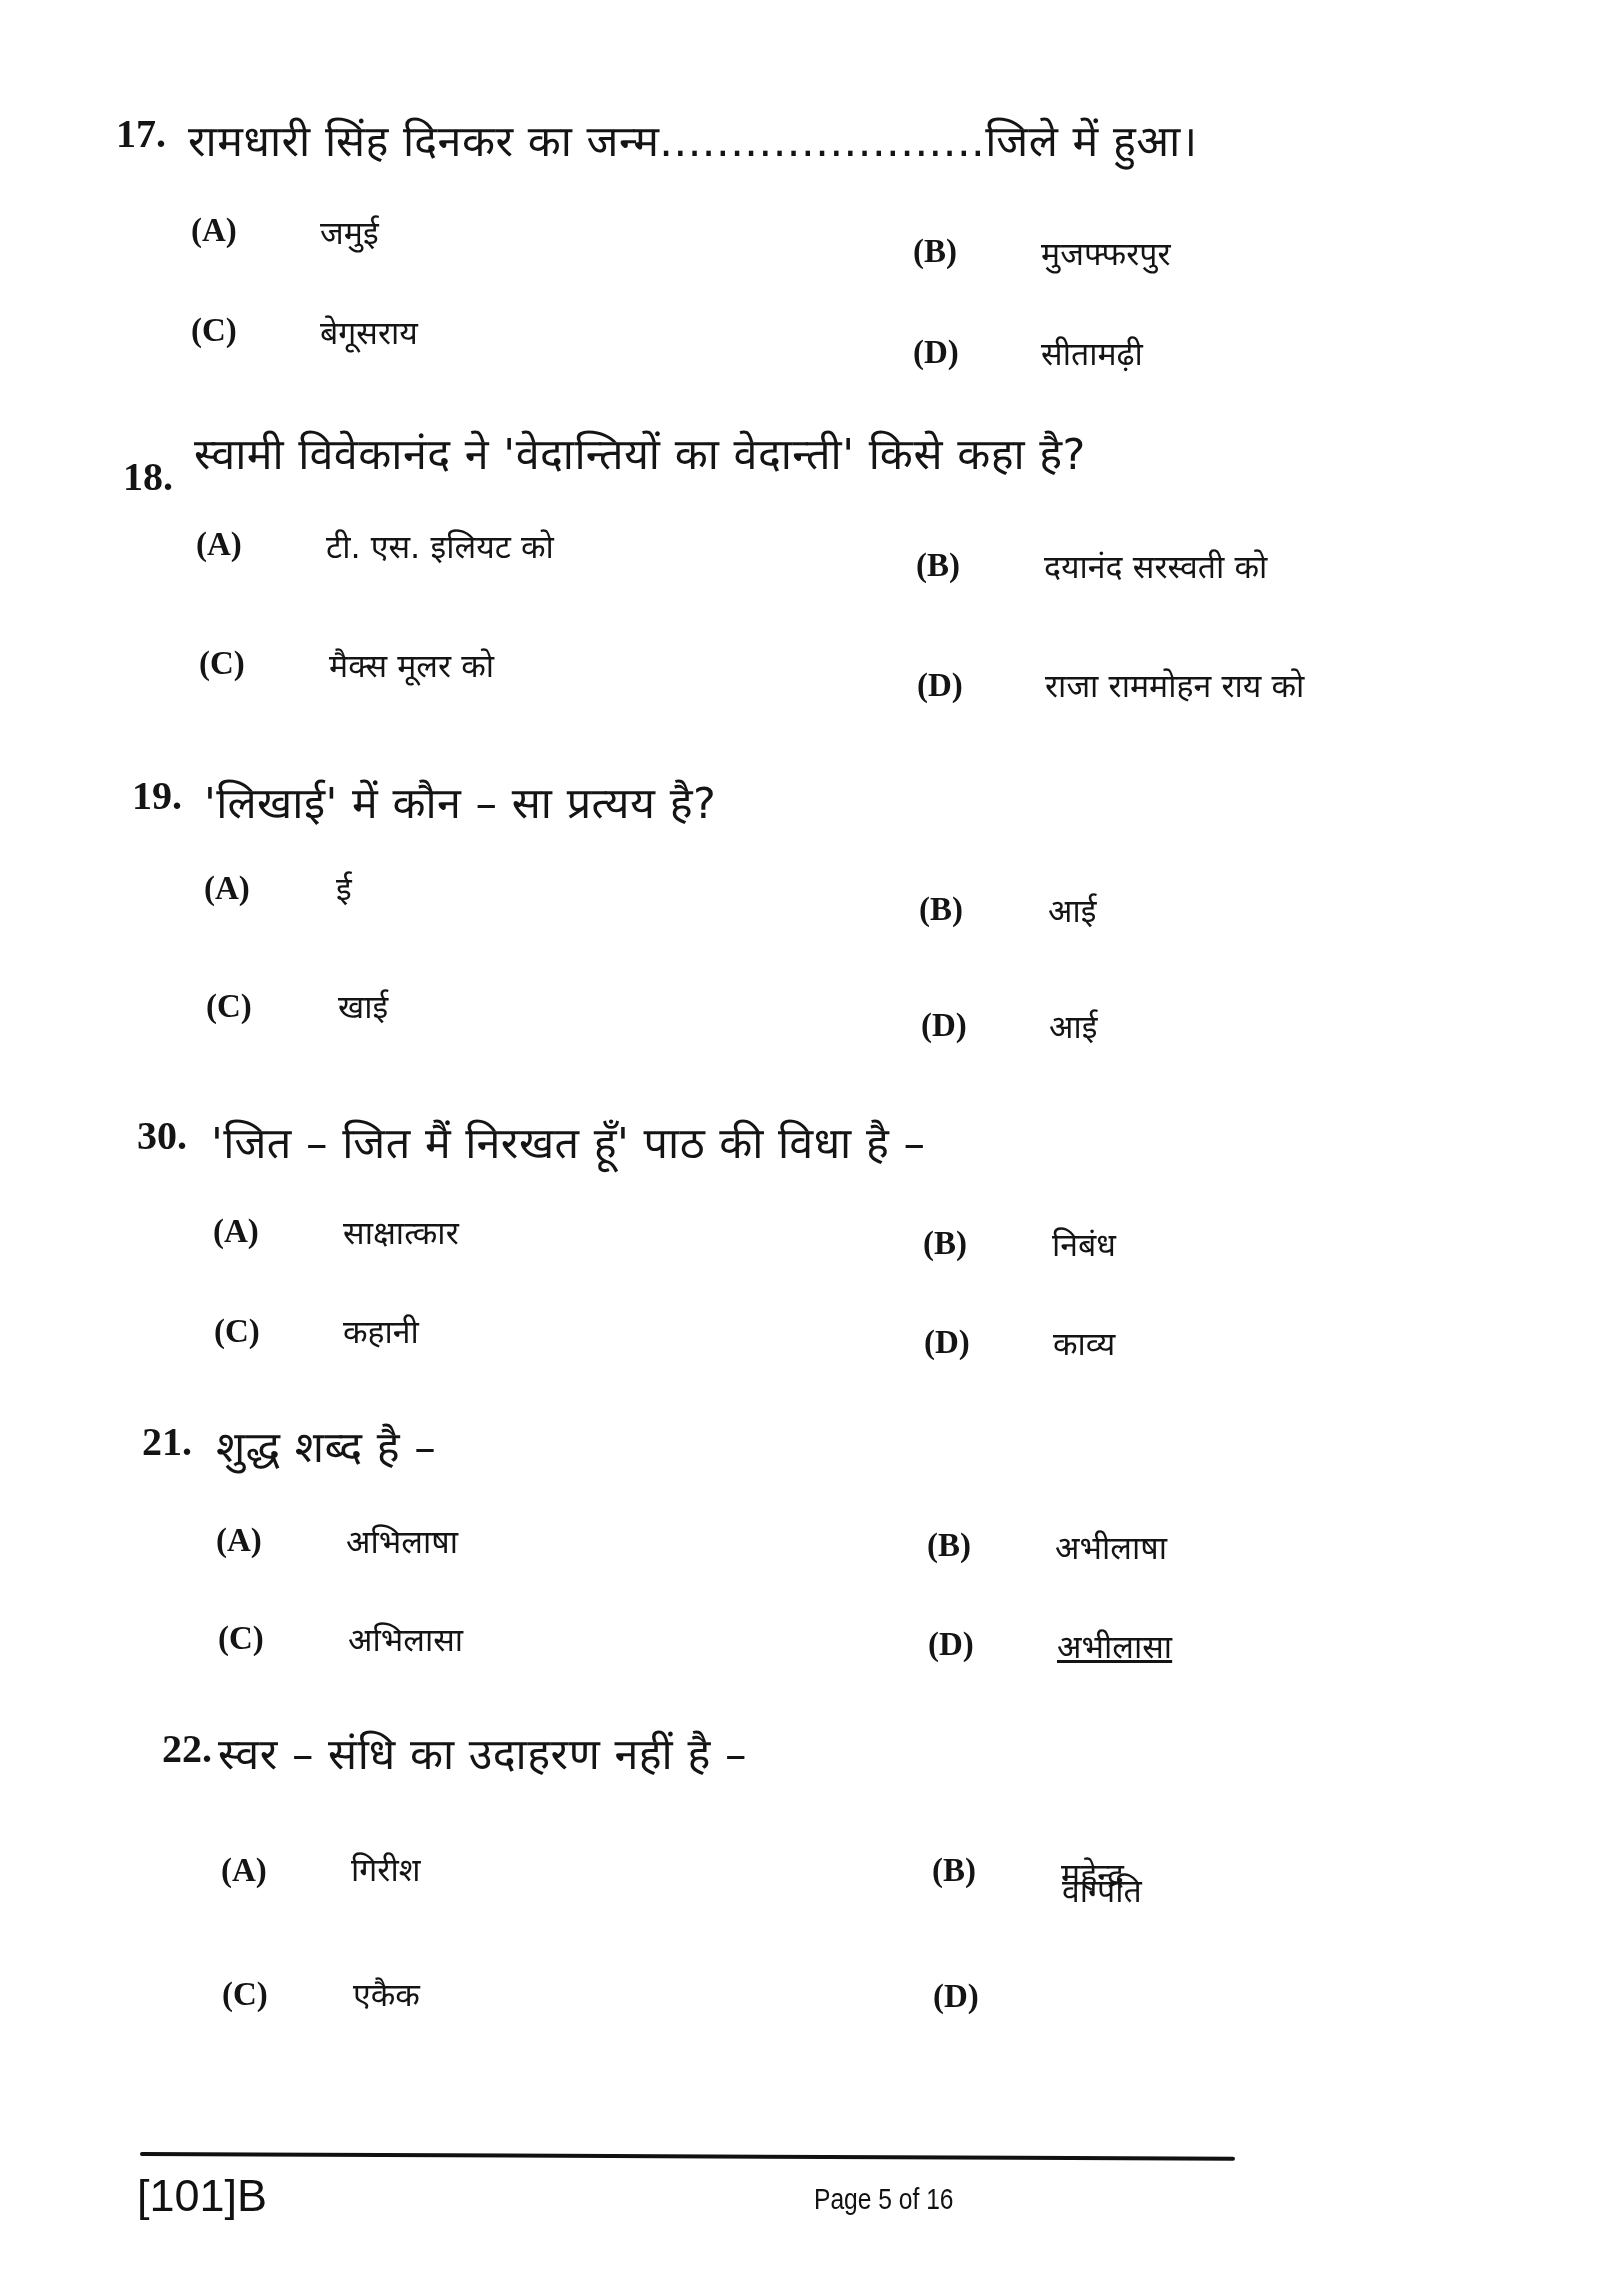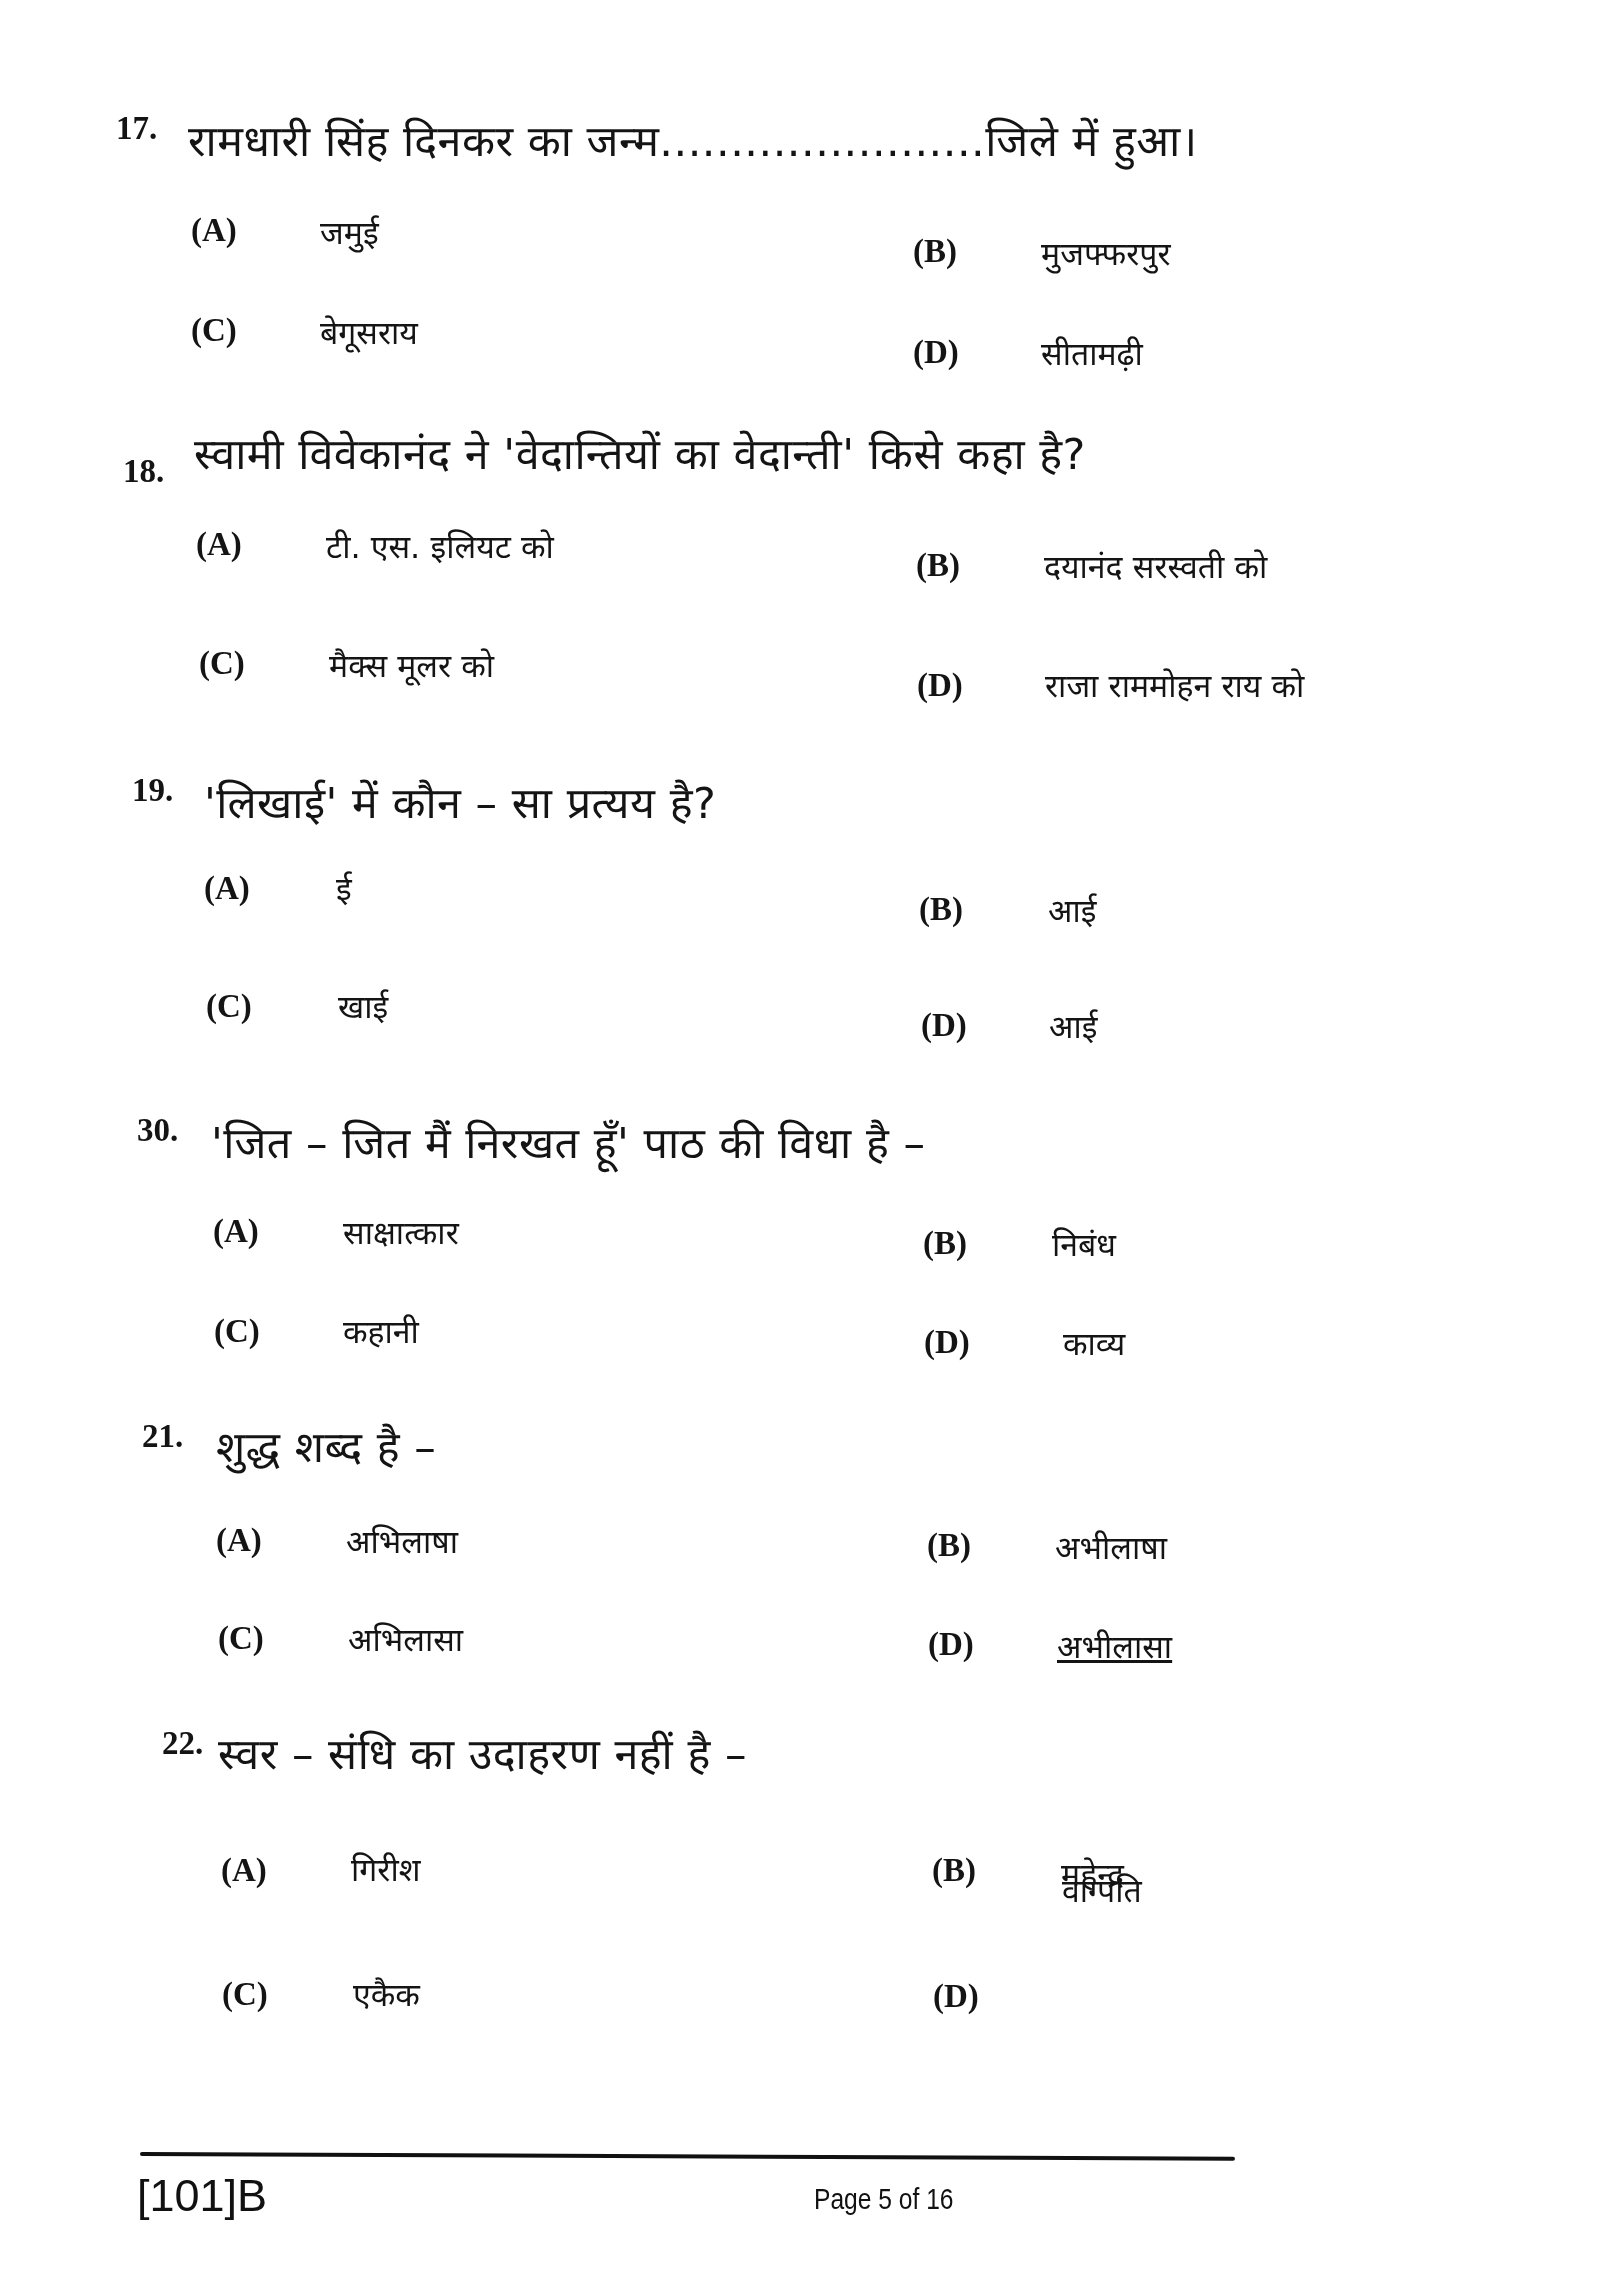--- a/index.html
+++ b/index.html
@@ -1,19 +1,19 @@
 <!DOCTYPE html>
 <html><head>
 <meta charset="utf-8">
 <style>
   html, body { margin: 0; padding: 0; background: #ffffff; }
   body { width: 1621px; height: 2293px; position: relative; overflow: hidden;
          font-family: "DejaVu Serif", "Liberation Serif", serif; color: #141414; }
   .abs { position: absolute; white-space: nowrap; }
-  .qnum { font-family: "Liberation Serif", serif; font-weight: bold; font-size: 33px; }
+  .qnum { font-family: "Liberation Serif", serif; font-weight: bold; font-size: 40px; }
   .qtext { font-family: "DejaVu Sans", sans-serif; font-size: 43px; letter-spacing: 0.5px; }
   .optl { font-family: "Liberation Serif", serif; font-weight: bold; font-size: 33px; }
   .optt { font-family: "DejaVu Sans", sans-serif; font-size: 32px; }
   .rule { position: absolute; left: 140px; top: 2152px; width: 1095px; height: 3.9px;
           background: #111; border-radius: 2px; transform: rotate(0.25deg); transform-origin: left center; }
   .footer-code { font-family: "Liberation Sans", sans-serif; font-size: 45px; color: #111; }
   .footer-page { font-family: "Liberation Sans", sans-serif; font-size: 30px; color: #111; transform: scaleX(0.82); transform-origin: left center; }
   .q { position: absolute; left: 0; top: 0; width: 100%; }
 </style>
 </head>
@@ -61,21 +61,21 @@
 <div class="q">
   <span class="abs qnum" style="left:137px; top:1112px;">30.</span>
   <span class="abs qtext" style="left:211px; top:1112px;">'जित – जित मैं निरखत हूँ' पाठ की विधा है –</span>
   <span class="abs optl" style="left:213px; top:1213px;">(A)</span>
   <span class="abs optt" style="left:343px; top:1210px;">साक्षात्कार</span>
   <span class="abs optl" style="left:923px; top:1225px;">(B)</span>
   <span class="abs optt" style="left:1052px; top:1222px;">निबंध</span>
   <span class="abs optl" style="left:214px; top:1313px;">(C)</span>
   <span class="abs optt" style="left:343px; top:1309px;">कहानी</span>
   <span class="abs optl" style="left:924px; top:1324px;">(D)</span>
-  <span class="abs optt" style="left:1053px; top:1321px;margin-left:10px;">काव्य</span>
+  <span class="abs optt" style="left:1053px; top:1321px;">काव्य</span>
 </div>
 
 <div class="q">
   <span class="abs qnum" style="left:142px; top:1418px;">21.</span>
   <span class="abs qtext" style="left:216px; top:1416px;">शुद्ध शब्द है –</span>
   <span class="abs optl" style="left:216px; top:1522px;">(A)</span>
   <span class="abs optt" style="left:346px; top:1519px;">अभिलाषा</span>
   <span class="abs optl" style="left:927px; top:1527px;">(B)</span>
   <span class="abs optt" style="left:1055px; top:1525px;">अभीलाषा</span>
   <span class="abs optl" style="left:218px; top:1620px;">(C)</span>

